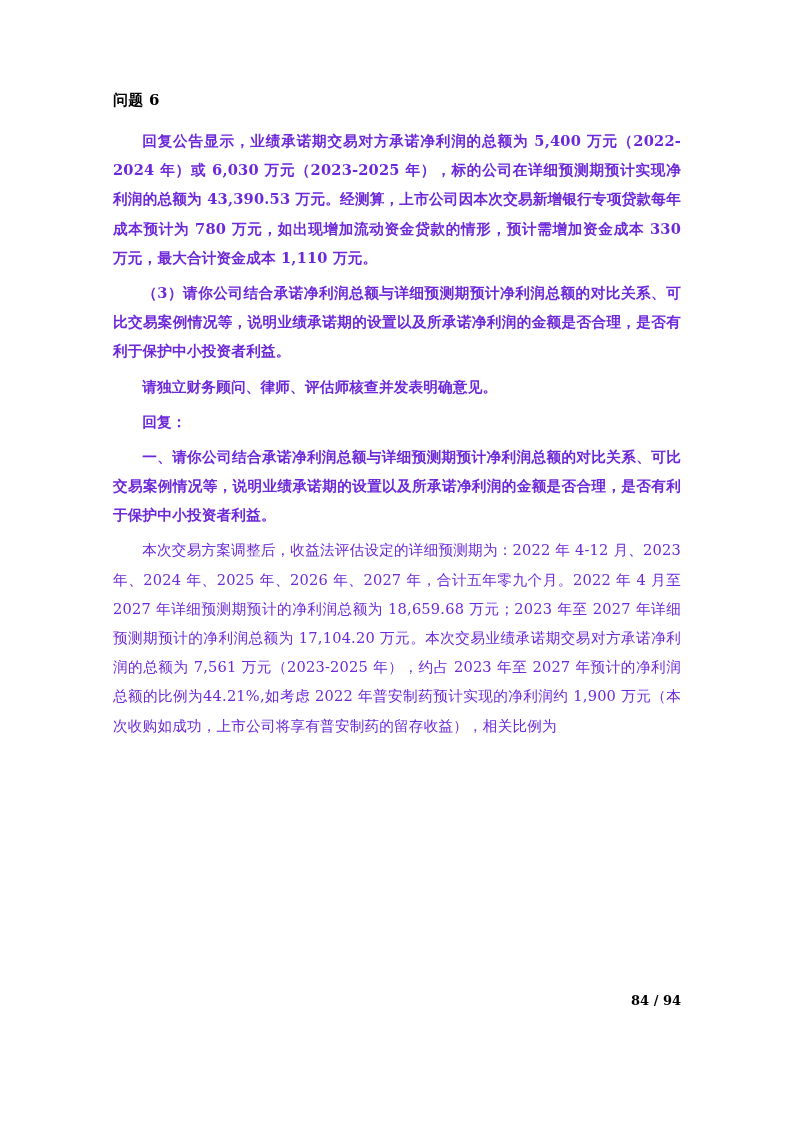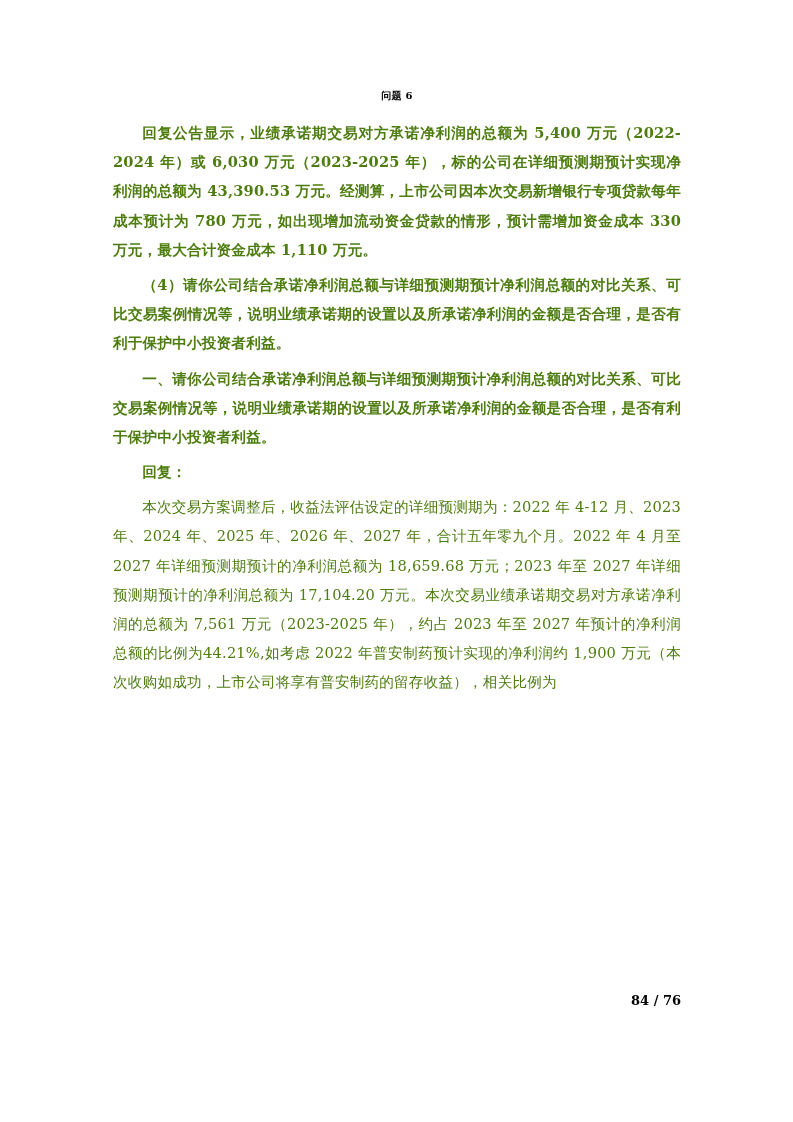--- a/index.html
+++ b/index.html
@@ -19,32 +19,31 @@
     box-sizing: border-box;
     overflow: hidden;
   }
   .content {
     position: absolute;
     left: 113px;
     top: 88px;
     width: 568px;
   }
   .heading {
-    font-size: 10px;
+    font-size: 15px;
     font-weight: bold;
     line-height: 1.6;
     color: #000;
     margin: 0 0 14px 0;
     letter-spacing: 0.3px;
-    text-align: center;
   }
   p.para {
     font-size: 14.6px;
     line-height: 2.0;
-    color: #4d7c0f;
+    color: #6d28d9;
     margin: 6px 0 6px 0;
     text-align: justify;
     text-justify: inter-ideograph;
     text-indent: 2em;
     letter-spacing: 0.2px;
   }
   p.bold {
     font-weight: bold;
   }
   .body-text {
@@ -66,27 +65,28 @@
 
 <div class="page">
   <div class="content">
 
     <div class="heading">
       <span>问题 6</span>
     </div>
 
     <p class="para bold">回复公告显示，业绩承诺期交易对方承诺净利润的总额为 5,400 万元（2022-2024 年）或 6,030 万元（2023-2025 年），标的公司在详细预测期预计实现净利润的总额为 43,390.53 万元。经测算，上市公司因本次交易新增银行专项贷款每年成本预计为 780 万元，如出现增加流动资金贷款的情形，预计需增加资金成本 330 万元，最大合计资金成本 1,110 万元。</p>
 
-    <p class="para bold">（4）请你公司结合承诺净利润总额与详细预测期预计净利润总额的对比关系、可比交易案例情况等，说明业绩承诺期的设置以及所承诺净利润的金额是否合理，是否有利于保护中小投资者利益。</p>
+    <p class="para bold">（3）请你公司结合承诺净利润总额与详细预测期预计净利润总额的对比关系、可比交易案例情况等，说明业绩承诺期的设置以及所承诺净利润的金额是否合理，是否有利于保护中小投资者利益。</p>
 
 
+    <p class="para bold">请独立财务顾问、律师、评估师核查并发表明确意见。</p>
+
+    <p class="para bold">回复：</p>
 
     <p class="para bold">一、请你公司结合承诺净利润总额与详细预测期预计净利润总额的对比关系、可比交易案例情况等，说明业绩承诺期的设置以及所承诺净利润的金额是否合理，是否有利于保护中小投资者利益。</p>
-
-    <p class="para bold">回复：</p>
 
 
     <p class="para body-text">本次交易方案调整后，收益法评估设定的详细预测期为：2022 年 4-12 月、2023 年、2024 年、2025 年、2026 年、2027 年，合计五年零九个月。2022 年 4 月至 2027 年详细预测期预计的净利润总额为 18,659.68 万元；2023 年至 2027 年详细预测期预计的净利润总额为 17,104.20 万元。本次交易业绩承诺期交易对方承诺净利润的总额为 7,561 万元（2023-2025 年），约占 2023 年至 2027 年预计的净利润总额的比例为44.21%,如考虑 2022 年普安制药预计实现的净利润约 1,900 万元（本次收购如成功，上市公司将享有普安制药的留存收益），相关比例为</p>
 
   </div>
 
-  <div class="page-number">84 / 76</div>
+  <div class="page-number">84 / 94</div>
 </div>
 
 </body></html>

